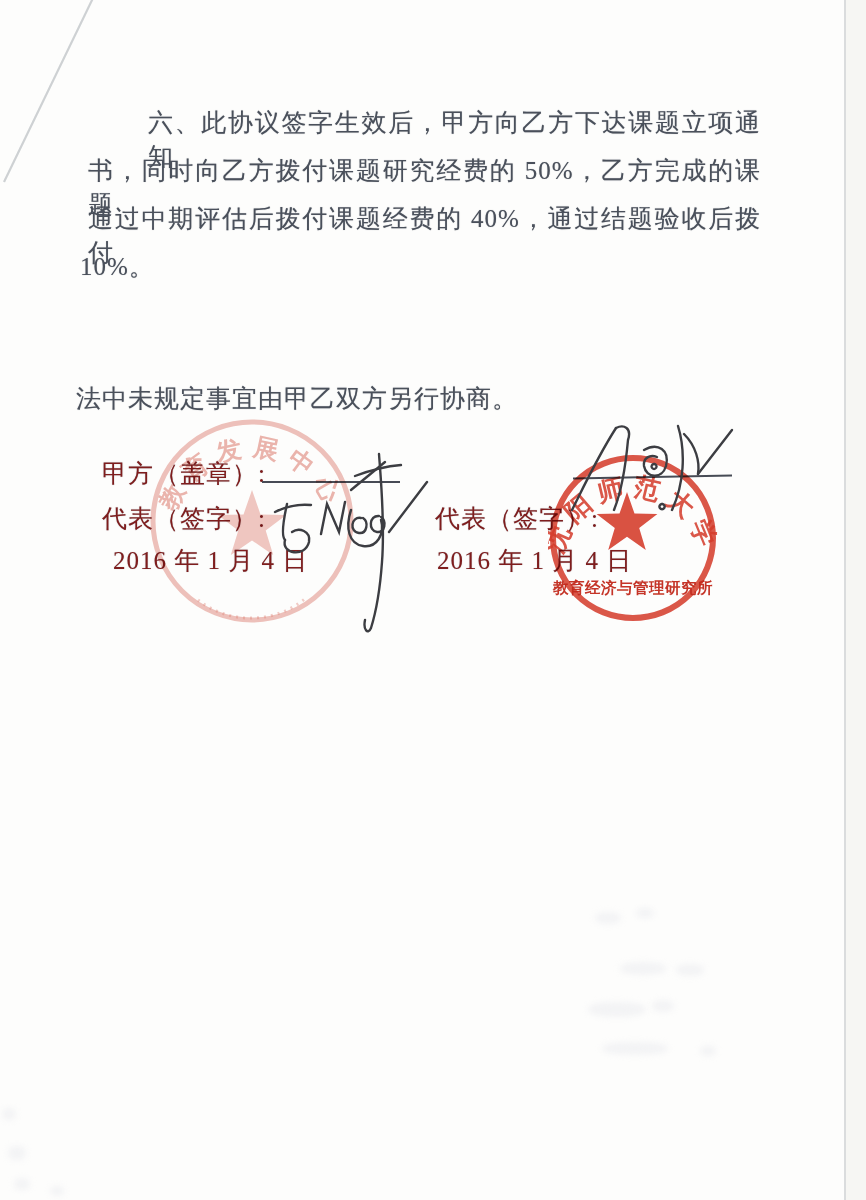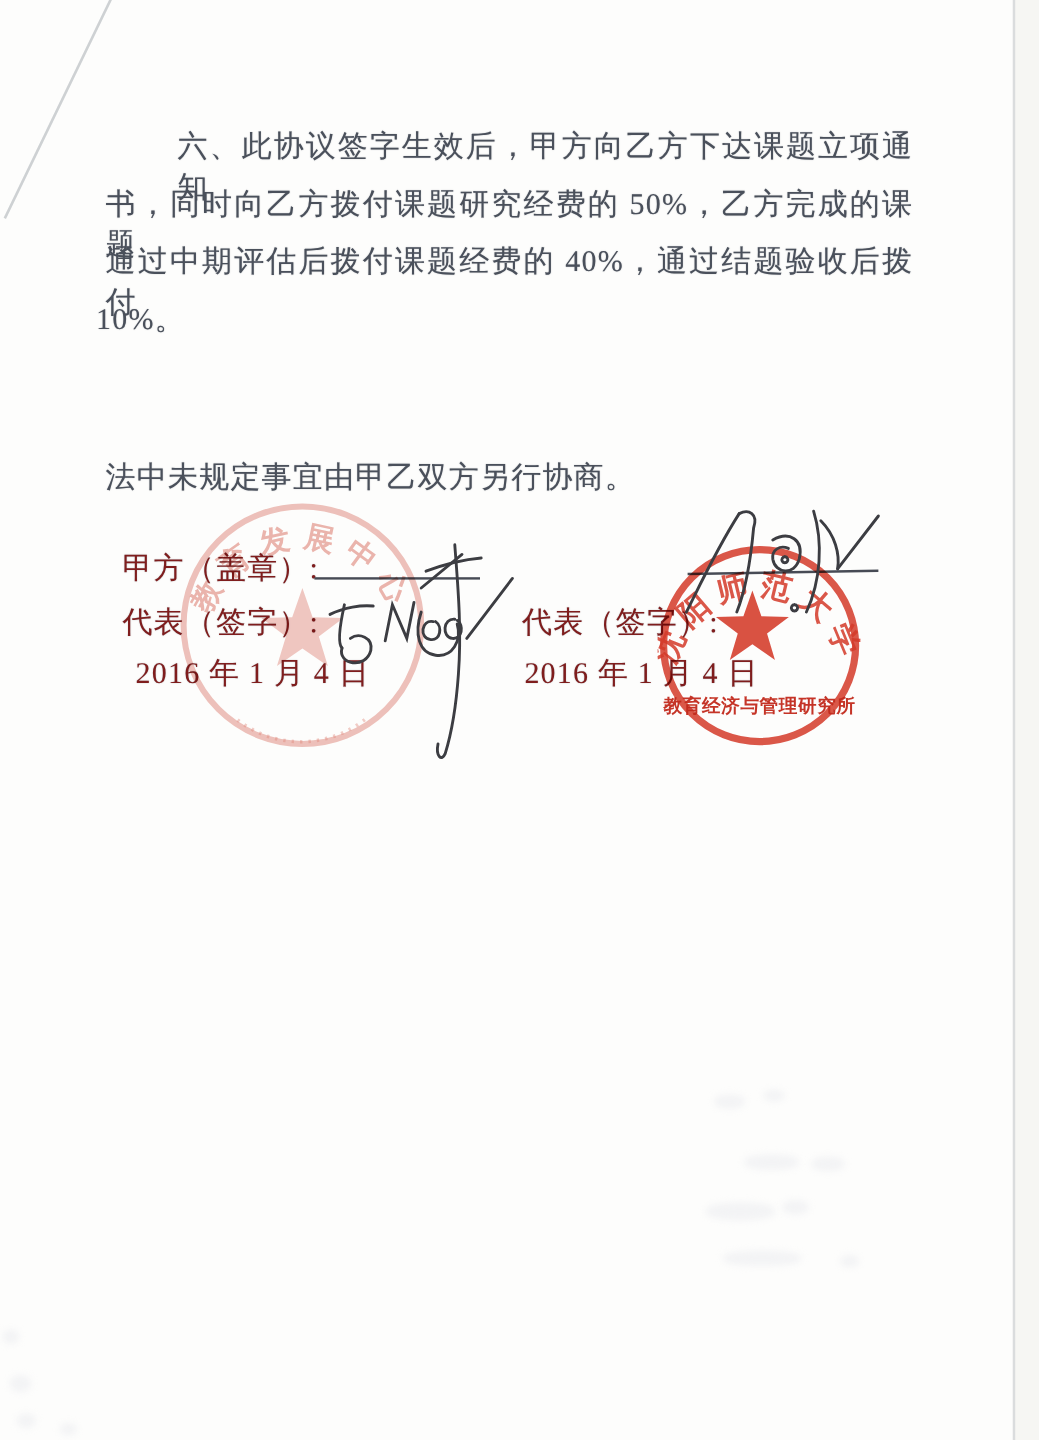--- a/index.html
+++ b/index.html
@@ -55,21 +55,21 @@
 </head>
 <body>
 
 <div class="page">
 
   <div class="tline just" style="left:148px;top:106px;width:613px;">六、此协议签字生效后，甲方向乙方下达课题立项通知</div>
   <div class="tline just" style="left:88px;top:154px;width:673px;">书，同时向乙方拨付课题研究经费的 50%，乙方完成的课题</div>
   <div class="tline just" style="left:88px;top:202px;width:673px;">通过中期评估后拨付课题经费的 40%，通过结题验收后拨付</div>
   <div class="tline" style="left:80px;top:250px;">10%。</div>
 
-  <div class="tline" style="left:88px;top:382px;">法中未规定事宜由甲乙双方另行协商。</div>
+  <div class="tline" style="left:76px;top:382px;">法中未规定事宜由甲乙双方另行协商。</div>
 
   <div class="siglabel" style="left:102px;top:457px;">甲方（盖章）:</div>
   <div class="siglabel" style="left:102px;top:502px;">代表（签字）:</div>
   <div class="siglabel" style="left:113px;top:544px;">2016 年 1 月 4 日</div>
   <div class="underline" style="left:262px;top:481px;width:138px;"></div>
 
   <div class="siglabel" style="left:435px;top:502px;">代表（签字）:</div>
   <div class="siglabel" style="left:437px;top:544px;">2016 年 1 月 4 日</div>
   <div class="underline" style="left:573px;top:476px;width:159px;transform:rotate(-1deg);"></div>
 

